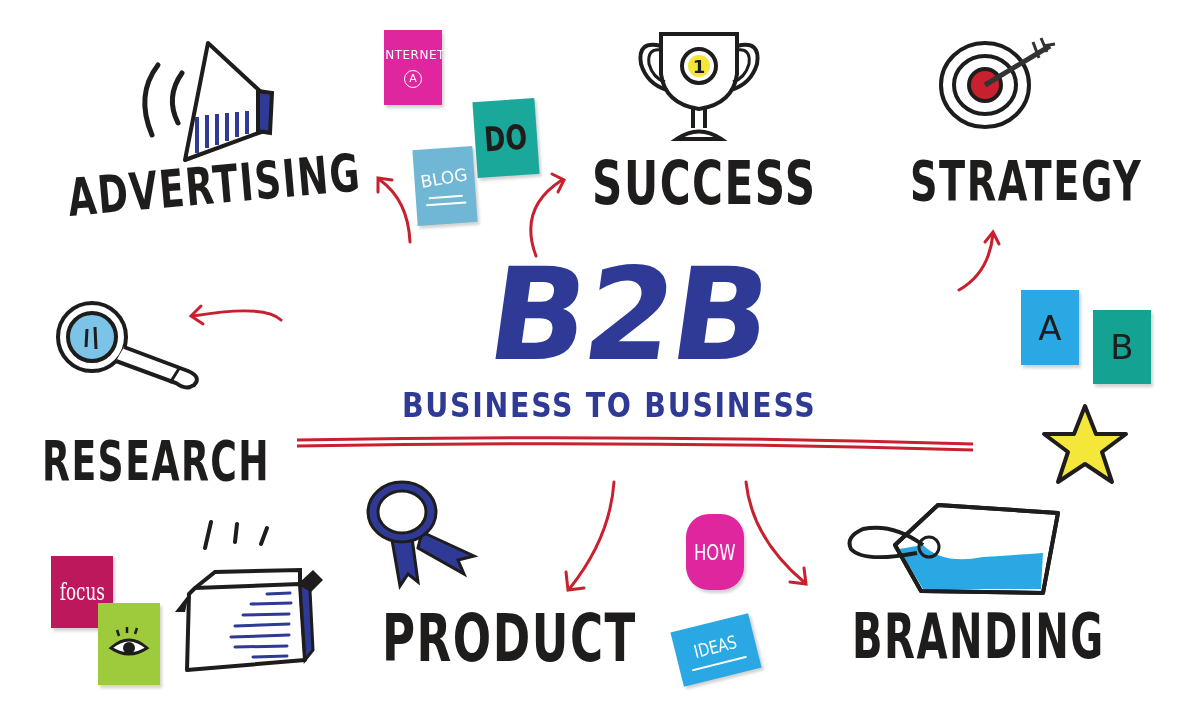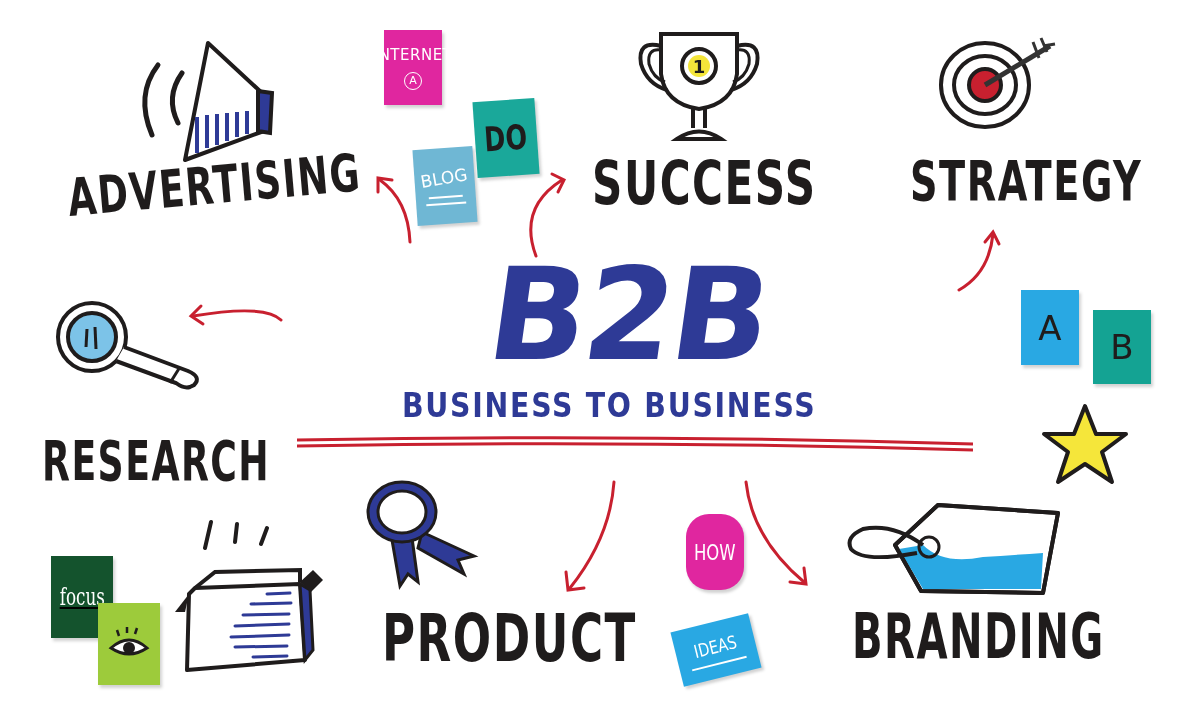--- a/index.html
+++ b/index.html
@@ -24,21 +24,21 @@
     <line x1="97" y1="78" x2="97" y2="106"></line>
     <line x1="107" y1="77" x2="107" y2="102"></line>
     <line x1="117" y1="76" x2="117" y2="99"></line>
   </g>
   <path d="M128 56 L142 58 L140 98 L128 96 Z" fill="#2e3a96" stroke="#1f1c1c" stroke-width="4"></path>
 </svg>
 
 <div class="word" style="left:68px;top:168px;font-size:52px;transform:rotate(-5deg) scaleX(0.78);">ADVERTISING</div>
 
 <div class="note" style="left:384px;top:30px;width:58px;width:58px;height:75px;background:#e0269f;flex-direction:column;">
-  <span style="color:#fff;font-size:15px;letter-spacing:0.5px;">INTERNET</span>
+  <span style="color:#fff;font-size:12px;letter-spacing:0.5px;">INTERNET</span>
   <span style="color:#fff;font-size:11px;border:1px solid #fff;border-radius:50%;width:16px;height:16px;line-height:16px;text-align:center;margin-top:8px;">A</span>
 </div>
 
 <div class="note" style="left:415px;top:148px;width:60px;height:76px;background:#6fb7d4;transform:rotate(-4deg);flex-direction:column;">
   <span style="color:#fff;font-size:17px;transform:rotate(-6deg);">BLOG</span>
   <span style="width:34px;border-top:2px solid #fff;margin-top:8px;"></span>
   <span style="width:40px;border-top:2px solid #fff;margin-top:5px;"></span>
 </div>
 
 <div class="note" style="left:475px;top:100px;width:62px;height:76px;background:#1aa89a;transform:rotate(-4deg);">
@@ -121,21 +121,21 @@
 <div class="note" style="left:1021px;top:290px;width:58px;height:75px;background:#29a8e3;">
   <span style="color:#1f1c1c;font-size:34px;">A</span>
 </div>
 <div class="note" style="left:1093px;top:310px;width:58px;height:74px;background:#14a393;">
   <span style="color:#1f1c1c;font-size:34px;">B</span>
 </div>
 <svg style="left:1040px;top:402px;" width="90" height="85" viewBox="0 0 90 85">
   <path d="M45 4 L56 32 L86 32 L62 50 L72 80 L45 62 L18 80 L28 50 L4 32 L34 32 Z" fill="#f5e63a" stroke="#1f1c1c" stroke-width="4" stroke-linejoin="round"></path>
 </svg>
 
-<div class="note" style="left:51px;top:556px;width:62px;height:82px;background:#14532d;text-decoration:underline;">
+<div class="note" style="left:51px;top:556px;width:62px;height:72px;background:#be185d;">
   <span style="color:#fff;font-size:24px;font-family:'DejaVu Serif', serif;transform:scaleX(0.7);">focus</span>
 </div>
 <div class="note" style="left:98px;top:603px;width:62px;height:82px;background:#9dcb3b;">
   <svg style="position:relative;" width="44" height="36" viewBox="0 0 44 36">
     <path d="M4 22 Q22 6 40 22 Q22 34 4 22 Z" fill="#fff" stroke="#1f1c1c" stroke-width="3"></path>
     <circle cx="22" cy="22" r="6" fill="#1f1c1c"></circle>
     <path d="M12 10 L10 4 M20 7 L20 1 M28 8 L30 2" stroke="#1f1c1c" stroke-width="2.5"></path>
   </svg>
 </div>
 

